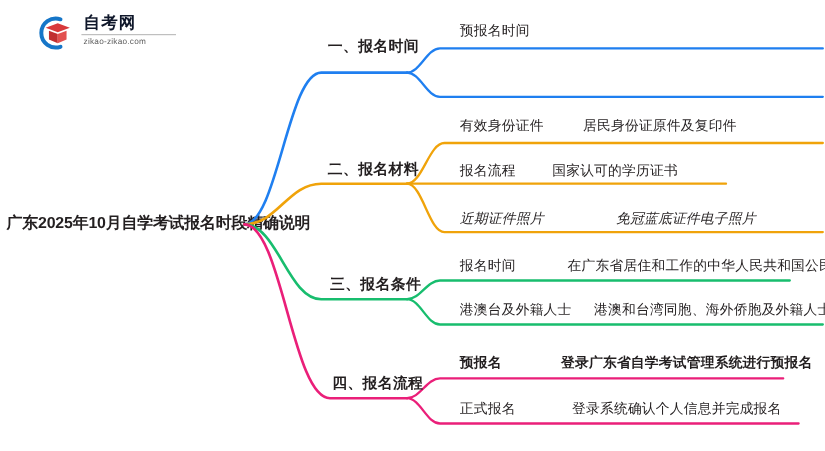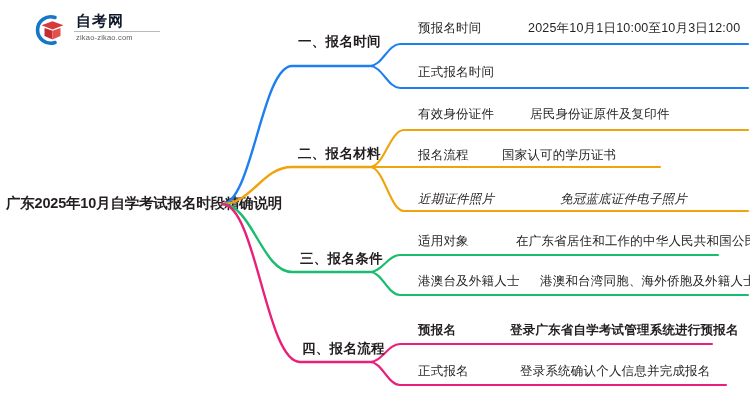--- a/index.html
+++ b/index.html
@@ -155,41 +155,39 @@
   </g>
 </svg>
 
 <div class="branch-label" style="left:298px; top:33px;">一、报名时间</div>
 <div class="branch-label" style="left:298px; top:145px;">二、报名材料</div>
 <div class="branch-label" style="left:300px; top:250px;">三、报名条件</div>
 <div class="branch-label" style="left:302px; top:340px;">四、报名流程</div>
 
 <div class="leaf" style="left:418px; top:20px; width:330px;">
   <span class="leaf-key">预报名时间</span>
-  <span class="leaf-val" style="left:110px;">2025年10月1日10:00至10月3日12:00</span>
 </div>
 <div class="leaf" style="left:418px; top:64px; width:330px;">
-  <span class="leaf-key">正式报名时间</span>
 </div>
 
 <div class="leaf" style="left:418px; top:106px; width:330px;">
   <span class="leaf-key">有效身份证件</span>
   <span class="leaf-val" style="left:112px;">居民身份证原件及复印件</span>
 </div>
 <div class="leaf" style="left:418px; top:147px; width:330px;">
   <span class="leaf-key">报名流程</span>
   <span class="leaf-val" style="left:84px;">国家认可的学历证书</span>
 </div>
 <div class="leaf" style="left:418px; top:191px; width:330px;font-style:italic;">
   <span class="leaf-key">近期证件照片</span>
   <span class="leaf-val" style="left:112px;margin-left:30px;">免冠蓝底证件电子照片</span>
 </div>
 
 <div class="leaf" style="left:418px; top:233px; width:330px;">
-  <span class="leaf-key">适用对象</span>
+  <span class="leaf-key">报名时间</span>
   <span class="leaf-val" style="left:98px;">在广东省居住和工作的中华人民共和国公民</span>
 </div>
 <div class="leaf" style="left:418px; top:273px; width:330px;">
   <span class="leaf-key">港澳台及外籍人士</span>
   <span class="leaf-val" style="left:122px;">港澳和台湾同胞、海外侨胞及外籍人士</span>
 </div>
 
 <div class="leaf" style="left:418px; top:322px; width:330px;font-weight:bold;">
   <span class="leaf-key">预报名</span>
   <span class="leaf-val" style="left:92px;">登录广东省自学考试管理系统进行预报名</span>

